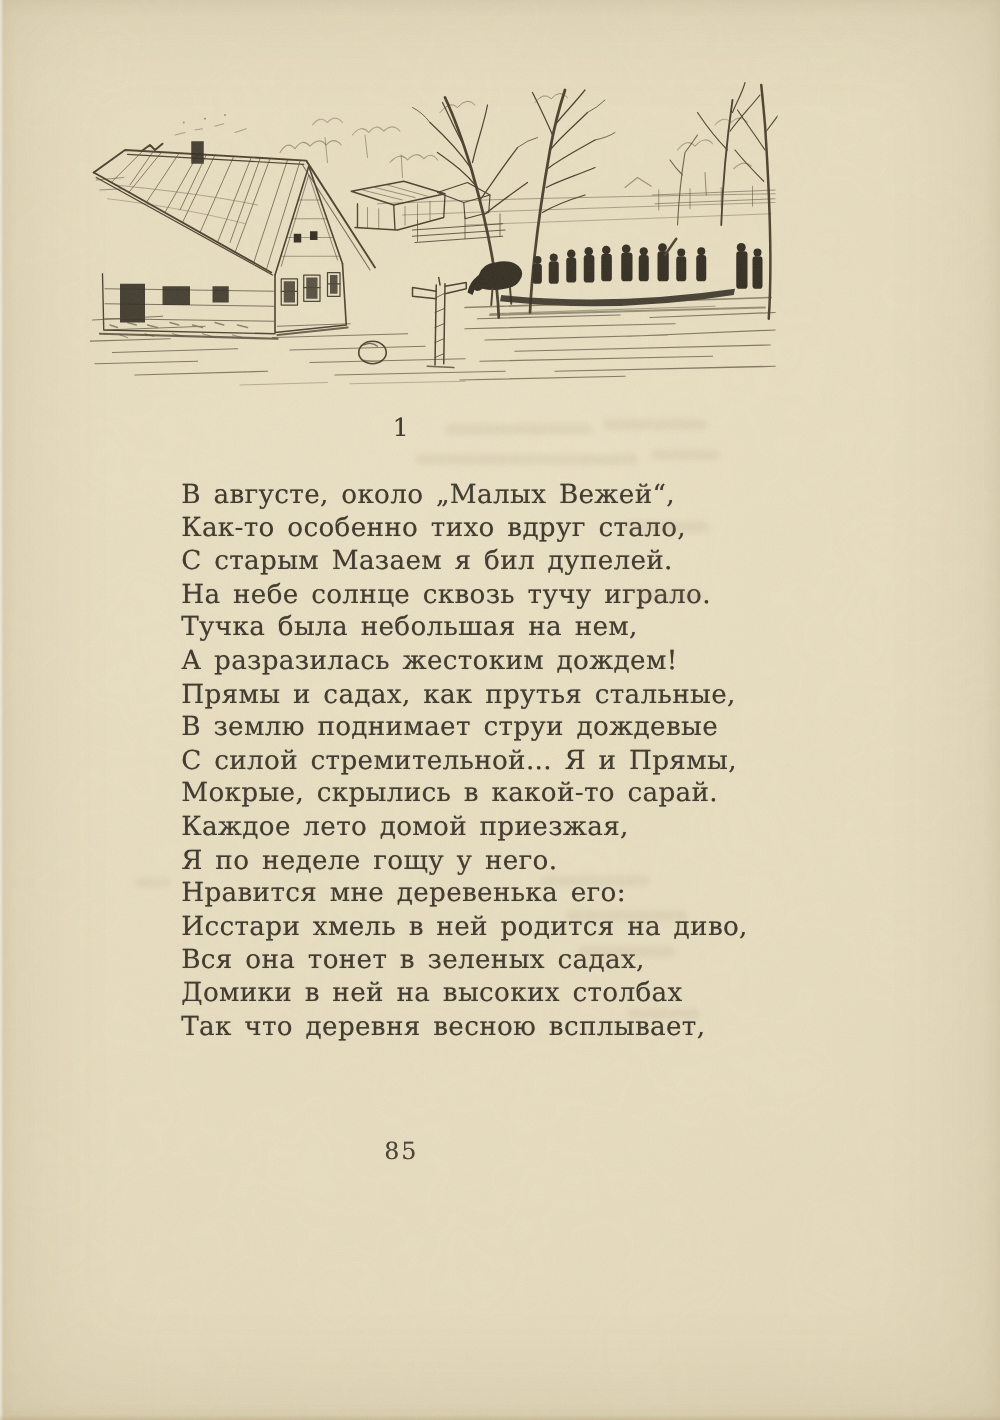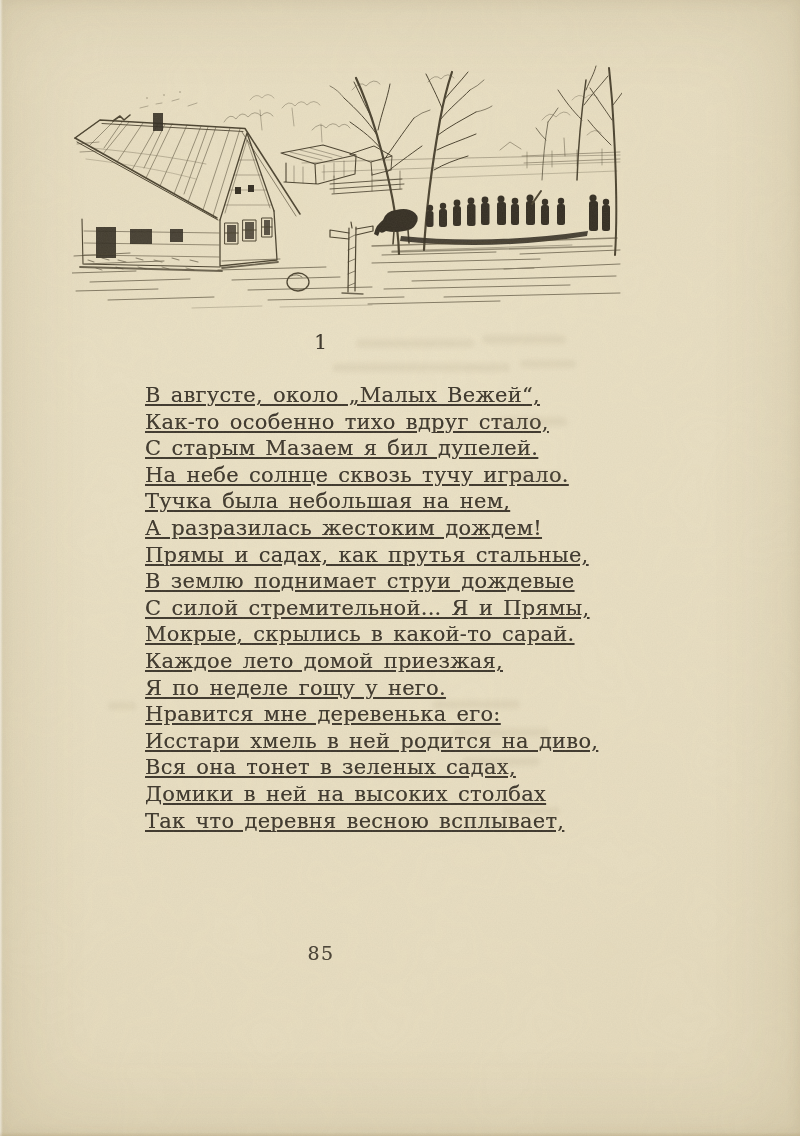--- a/index.html
+++ b/index.html
@@ -22,23 +22,23 @@
     position:absolute;left:145px;top:330px;width:352px;text-align:center;
     font-size:20px;color:#3b352b;letter-spacing:1px;
     text-shadow:0 0 .5px rgba(59,53,43,.5);
   }
   .poem{
     position:absolute;left:145px;top:382px;width:470px;
     font-size:21px;line-height:26.6px;color:#3b352b;
     letter-spacing:.25px;word-spacing:.15em;white-space:nowrap;
     text-shadow:0 0 .55px rgba(59,53,43,.55);
   }
-  .poem-line{height:26.6px;text-decoration:underline;}
+  .poem-line{height:26.6px;}
   .page-number{
-    position:absolute;left:145px;top:942px;width:352px;text-align:center;
+    position:absolute;left:145px;top:910px;width:352px;text-align:center;
     font-size:19px;color:#453f33;letter-spacing:1.5px;
     text-shadow:0 0 .4px rgba(69,63,51,.5);
   }
 
   
   .ghost{position:absolute;border-radius:5px;background:#9c8e70;opacity:.12;filter:blur(2.2px);pointer-events:none;}
 
   
   .s{stroke:#49412f;fill:none;stroke-linecap:round;stroke-linejoin:round;}
   .d{fill:#322c22;stroke:none;}

